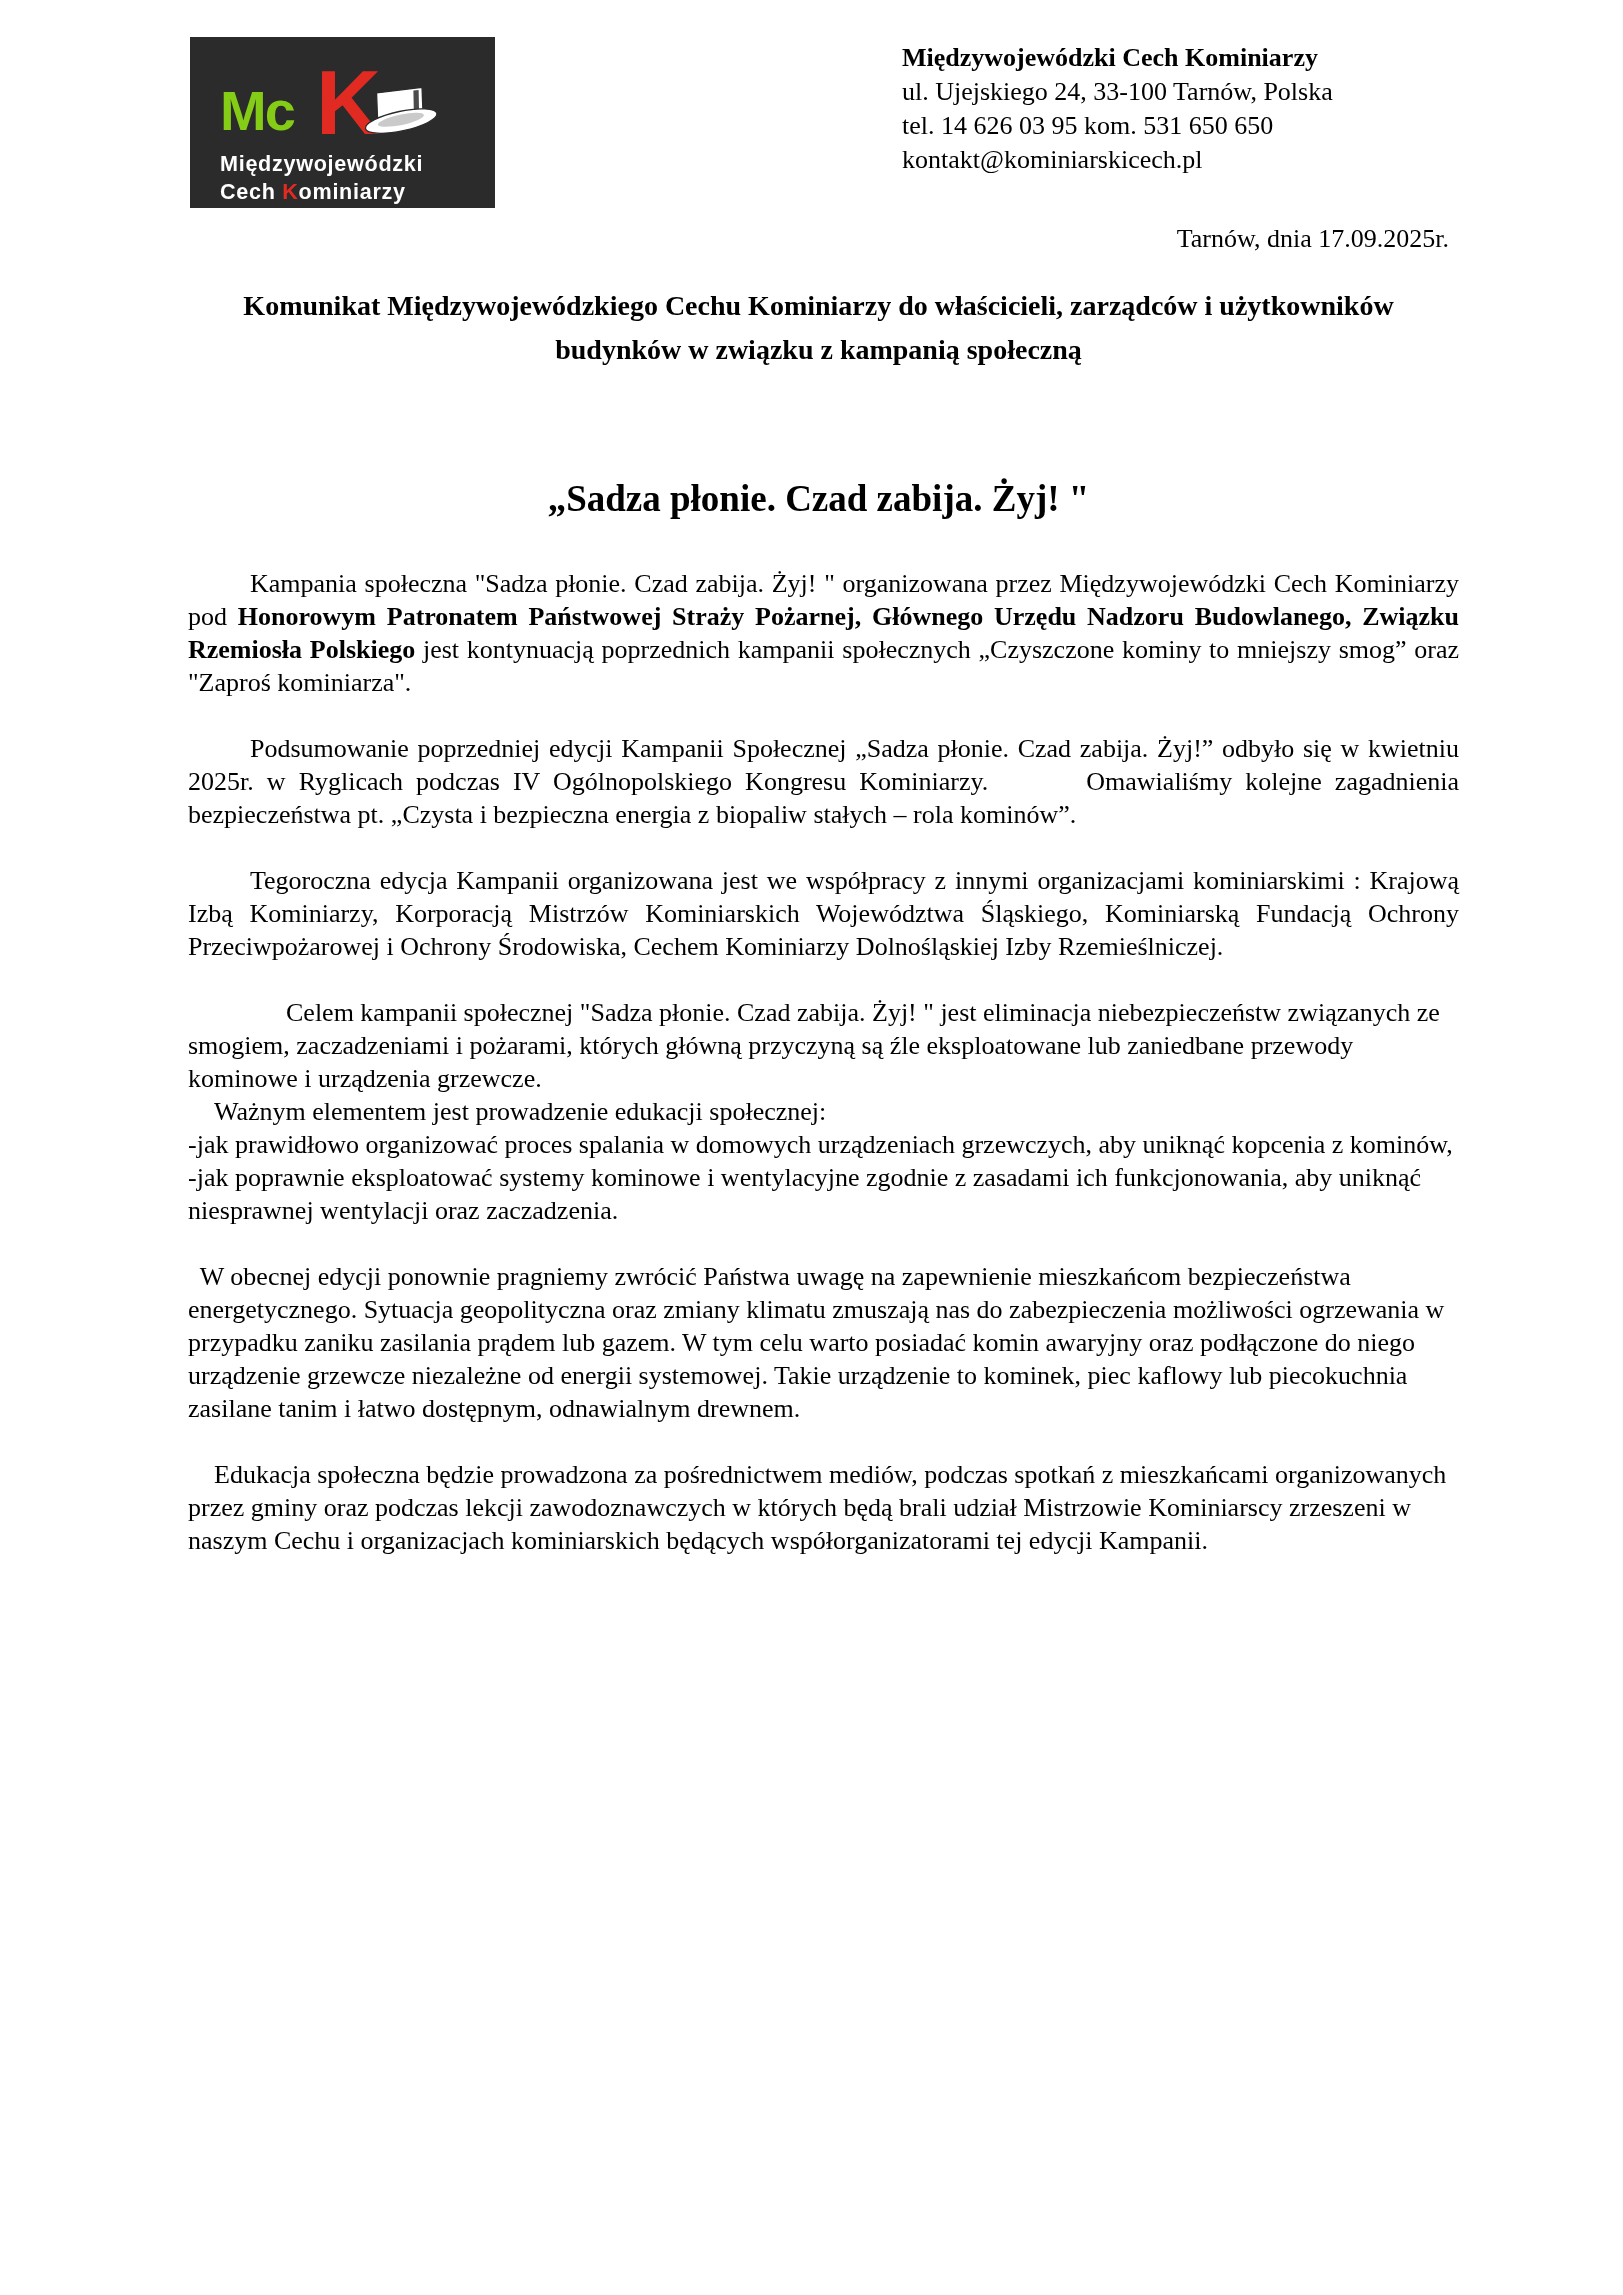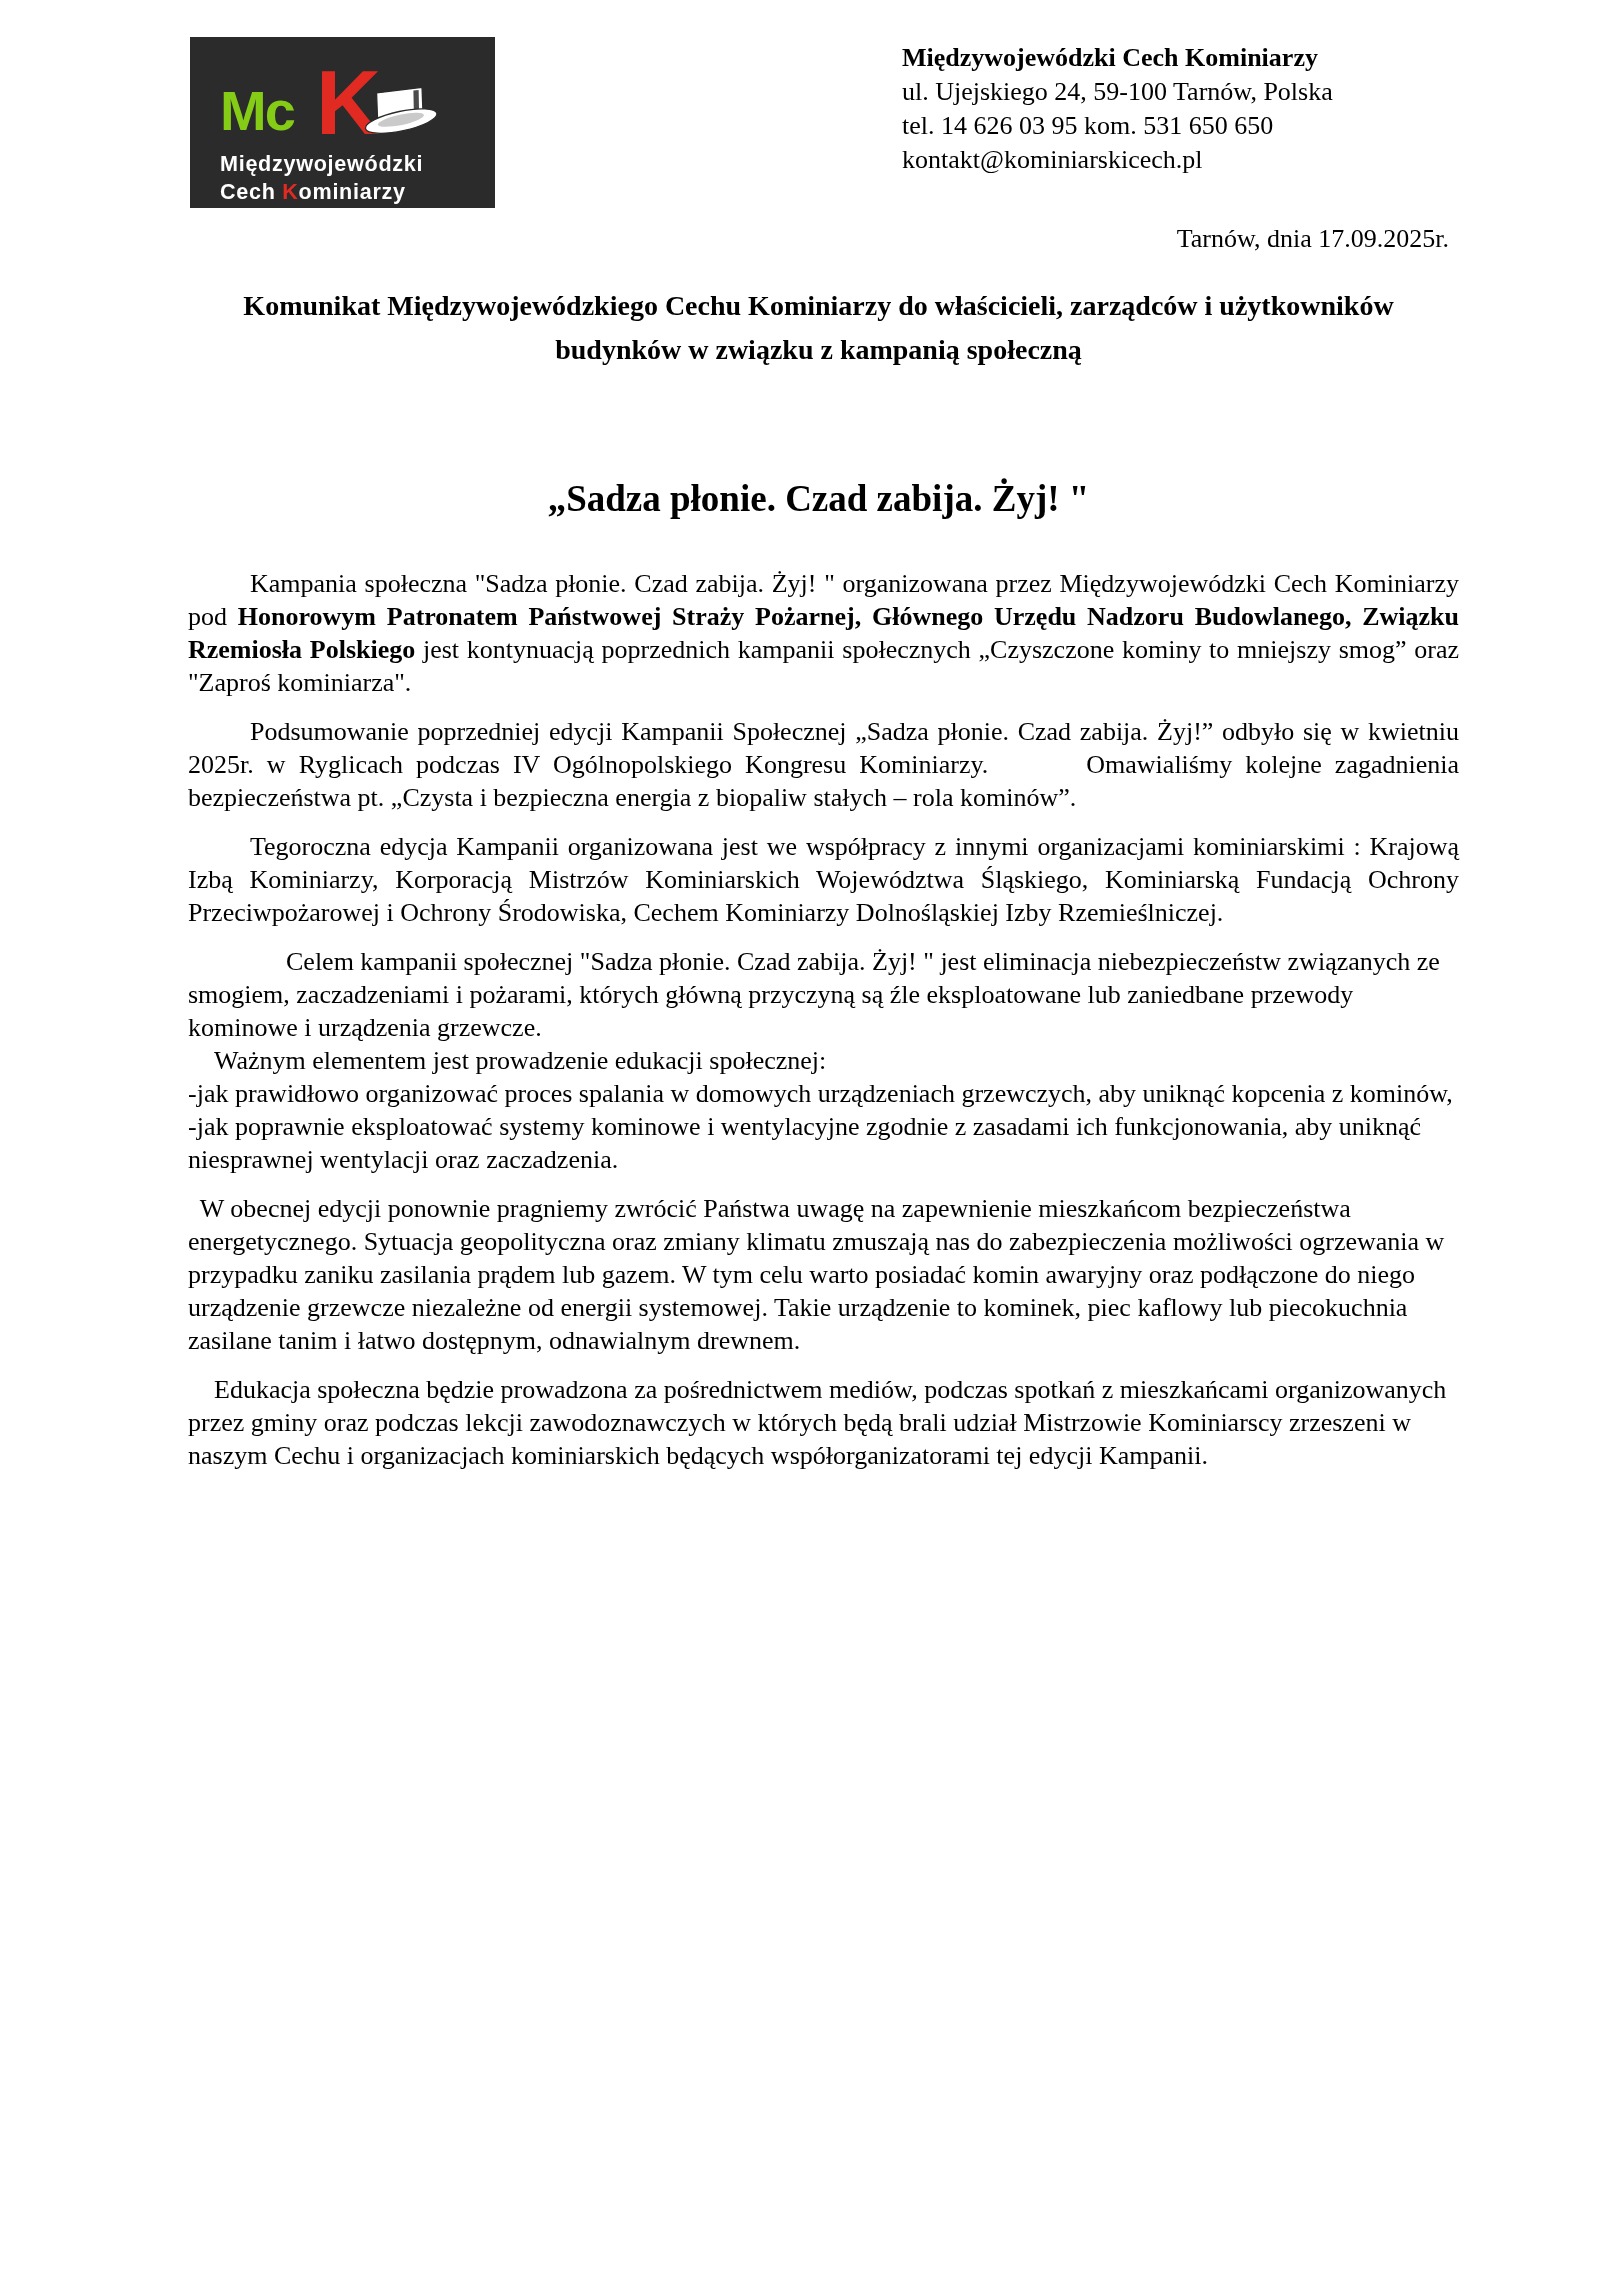--- a/index.html
+++ b/index.html
@@ -140,21 +140,21 @@
     width: 1271px;
     font-size: 26px;
     line-height: 33px;
   }
   p.para {
     margin: 0;
     text-align: justify;
     text-justify: inter-word;
   }
   p.para.left { text-align: left; }
-  p.spacer-before { margin-top: 16px; }
+  p.spacer-before { margin-top: 33px; }
   .ind-1 { display: inline-block; width: 62px; }
   .ind-2 { display: inline-block; width: 98px; }
   .ind-3 { display: inline-block; width: 26px; }
   .ind-4 { display: inline-block; width: 11.8px; }
   b.bold { font-weight: bold; }
 </style>
 </head>
 <body>
 
 <div class="page">
@@ -175,21 +175,21 @@
             </g>
           </svg>
         </span>
       </div>
       <div class="logo-line1">Międzywojewódzki</div>
       <div class="logo-line2"><span>Cech </span><span class="hl">K</span><span>ominiarzy</span></div>
     </div>
 
     <div class="org-block">
       <div class="org-name">Międzywojewódzki Cech Kominiarzy</div>
-      <div>ul. Ujejskiego 24, 59-100 Tarnów, Polska</div>
+      <div>ul. Ujejskiego 24, 33-100 Tarnów, Polska</div>
       <div>tel. 14 626 03 95 kom. 531 650 650</div>
       <div>kontakt@kominiarskicech.pl</div>
     </div>
   </div>
 
   <div class="date-line">Tarnów, dnia 17.09.2025r.</div>
 
   <div class="title-main">Komunikat Międzywojewódzkiego Cechu Kominiarzy do właścicieli, zarządców i użytkowników budynków w związku z kampanią społeczną</div>
   <div class="title-slogan">„Sadza płonie. Czad zabija. Żyj! "</div>
 

